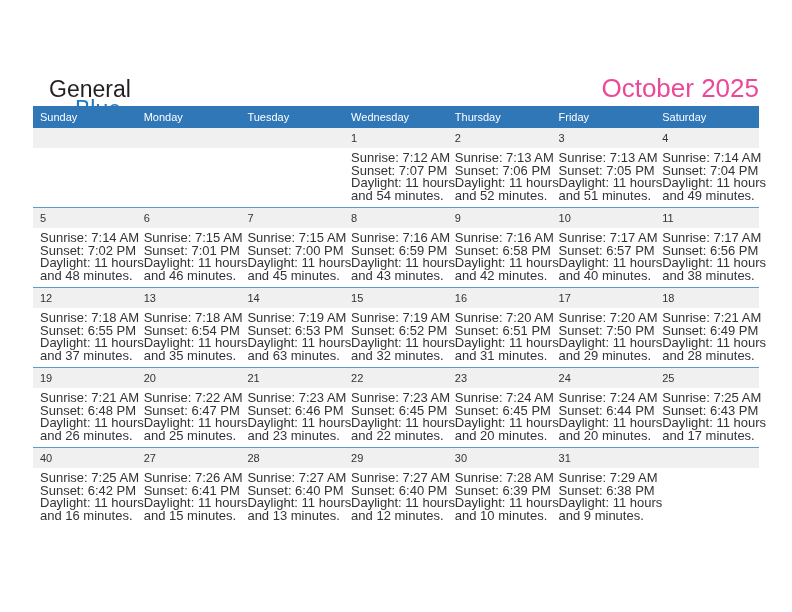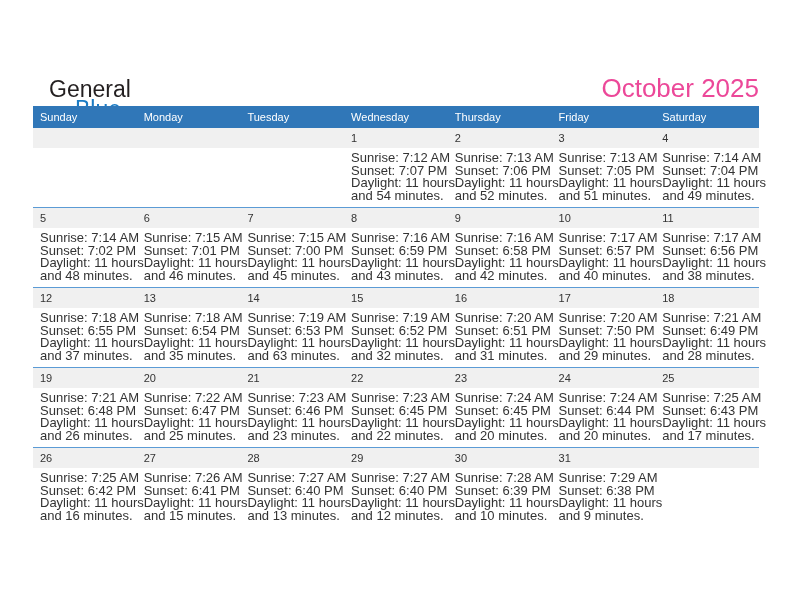--- a/index.html
+++ b/index.html
@@ -404,21 +404,21 @@
             <div class="details">
               <div>Sunrise: 7:25 AM</div>
               <div>Sunset: 6:43 PM</div>
               <div>Daylight: 11 hours</div>
               <div>and 17 minutes.</div>
             </div>
           </td>
         </tr>
         <tr class="week-row">
           <td>
-            <div class="daynum">26</div>
+            <div class="daynum">40</div>
             <div class="details">
               <div>Sunrise: 7:25 AM</div>
               <div>Sunset: 6:42 PM</div>
               <div>Daylight: 11 hours</div>
               <div>and 16 minutes.</div>
             </div>
           </td>
           <td>
             <div class="daynum">27</div>
             <div class="details">

